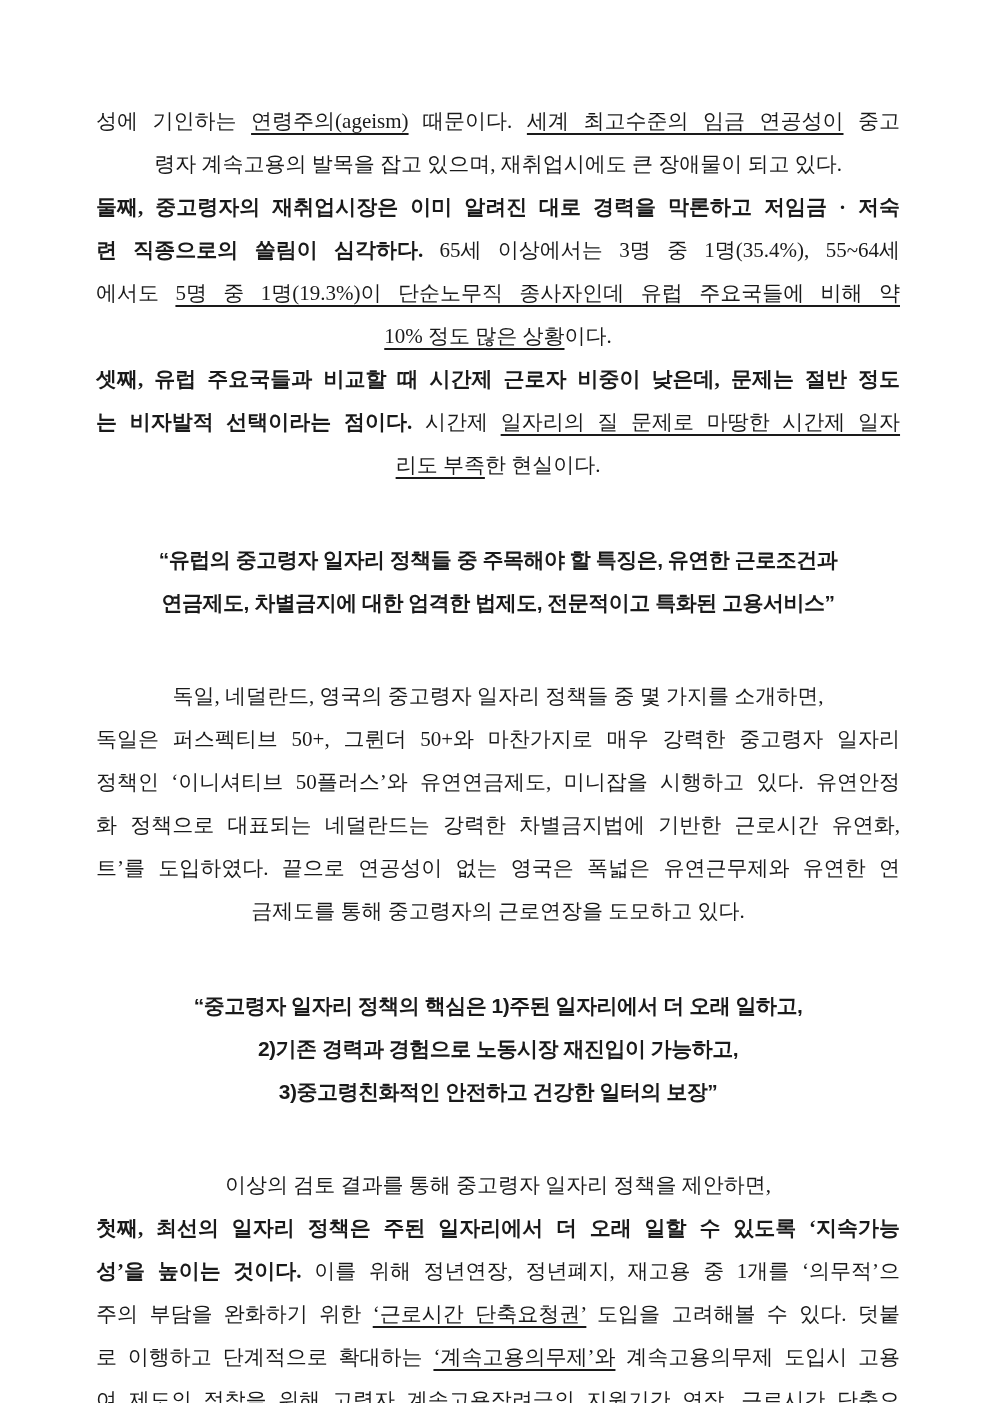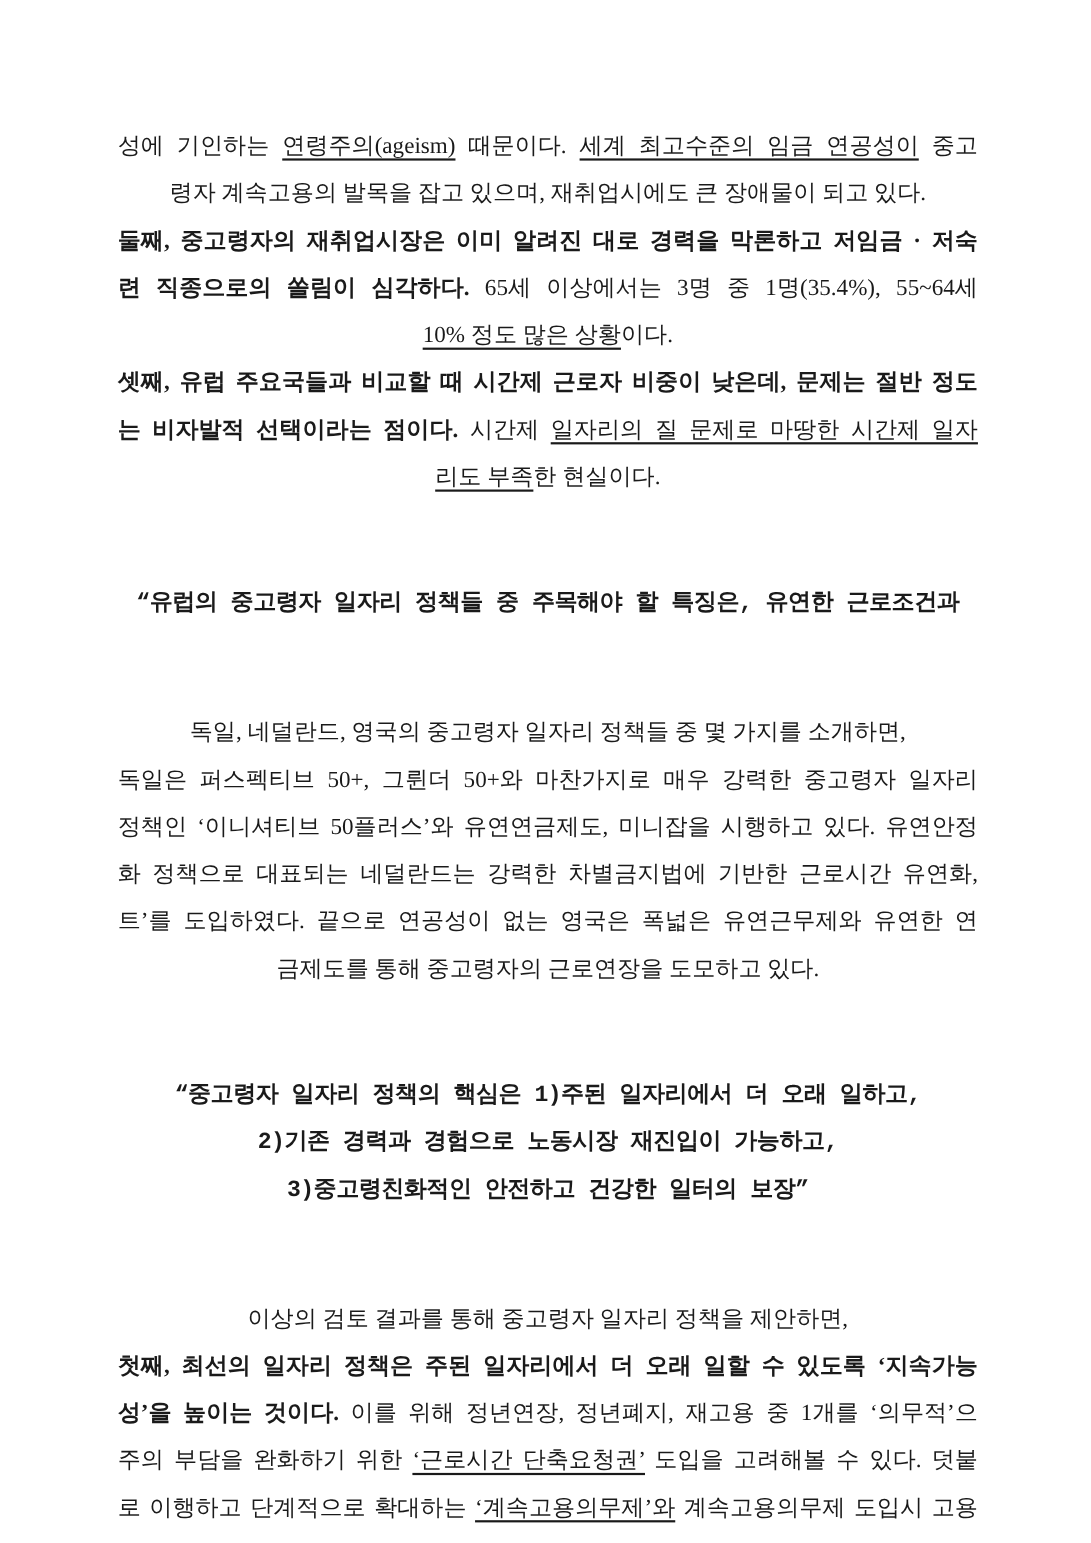--- a/index.html
+++ b/index.html
@@ -15,63 +15,65 @@
     box-sizing: border-box;
     padding: 96px 88px 60px 92px;
     color: #1a1a1a;
   }
   .doc {
     font-family: "Liberation Serif", "DejaVu Serif", serif;
     font-size: 21px;
     line-height: 43px;
     color: #1a1a1a;
   }
-  .block { margin: 15px; }
+  .block { margin: 4px; }
   .spacer { height: 43px; }
   .line {
     min-height: 43px;
     text-align: center;
     word-break: keep-all;
   }
   .jline {
     text-align: justify;
     text-align-last: justify;
   }
   .quote .line {
     text-align: left;
     text-align-last: center;
-    font-family: Liberation Mono, monospace;
+    font-family: Liberation Sans, sans-serif;
     font-weight: 700;
     letter-spacing: -0.5px;
   }
   .seg-b { font-weight: 700; }
   .seg-u {
     text-decoration: underline;
     text-underline-offset: 5px;
     text-decoration-thickness: 1.5px;
   }
 </style>
 </head>
 <body>
 
 <main class="page">
   <div class="doc" id="doc">
       <div class="block para">
         <div class="line jline"><span>성에 기인하는 </span><span class="seg-u">연령주의(ageism)</span><span> 때문이다. </span><span class="seg-u">세계 최고수준의 임금 연공성이</span><span> 중고</span></div>
         <div class="line"><span>령자 계속고용의 발목을 잡고 있으며, 재취업시에도 큰 장애물이 되고 있다.</span></div>
         <div class="line jline"><span class="seg-b">둘째, 중고령자의 재취업시장은 이미 알려진 대로 경력을 막론하고 저임금 · 저숙</span></div>
         <div class="line jline"><span class="seg-b">련 직종으로의 쏠림이 심각하다.</span><span> 65세 이상에서는 3명 중 1명(35.4%), 55~64세</span></div>
+        <div class="line jline"><span>에서도 </span><span class="seg-u">5명 중 1명(19.3%)이 단순노무직 종사자인데 유럽 주요국들에 비해 약</span></div>
         <div class="line"><span class="seg-u">10% 정도 많은 상황</span><span>이다.</span></div>
         <div class="line jline"><span class="seg-b">셋째, 유럽 주요국들과 비교할 때 시간제 근로자 비중이 낮은데, 문제는 절반 정도</span></div>
         <div class="line jline"><span class="seg-b">는 비자발적 선택이라는 점이다.</span><span> 시간제 </span><span class="seg-u">일자리의 질 문제로 마땅한 시간제 일자</span></div>
         <div class="line"><span class="seg-u">리도 부족</span><span>한 현실이다.</span></div>
       </div>
       <div class="block spacer"></div>
       <div class="block quote">
         <div class="line"><span>“유럽의 중고령자 일자리 정책들 중 주목해야 할 특징은, 유연한 근로조건과</span></div>
+        <div class="line"><span>연금제도, 차별금지에 대한 엄격한 법제도, 전문적이고 특화된 고용서비스”</span></div>
       </div>
       <div class="block spacer"></div>
       <div class="block para">
         <div class="line"><span>독일, 네덜란드, 영국의 중고령자 일자리 정책들 중 몇 가지를 소개하면,</span></div>
         <div class="line jline"><span>독일은 퍼스펙티브 50+, 그륀더 50+와 마찬가지로 매우 강력한 중고령자 일자리</span></div>
         <div class="line jline"><span>정책인 ‘이니셔티브 50플러스’와 유연연금제도, 미니잡을 시행하고 있다. 유연안정</span></div>
         <div class="line jline"><span>화 정책으로 대표되는 네덜란드는 강력한 차별금지법에 기반한 근로시간 유연화,</span></div>
         <div class="line jline"><span>트’를 도입하였다. 끝으로 연공성이 없는 영국은 폭넓은 유연근무제와 유연한 연</span></div>
         <div class="line"><span>금제도를 통해 중고령자의 근로연장을 도모하고 있다.</span></div>
       </div>

